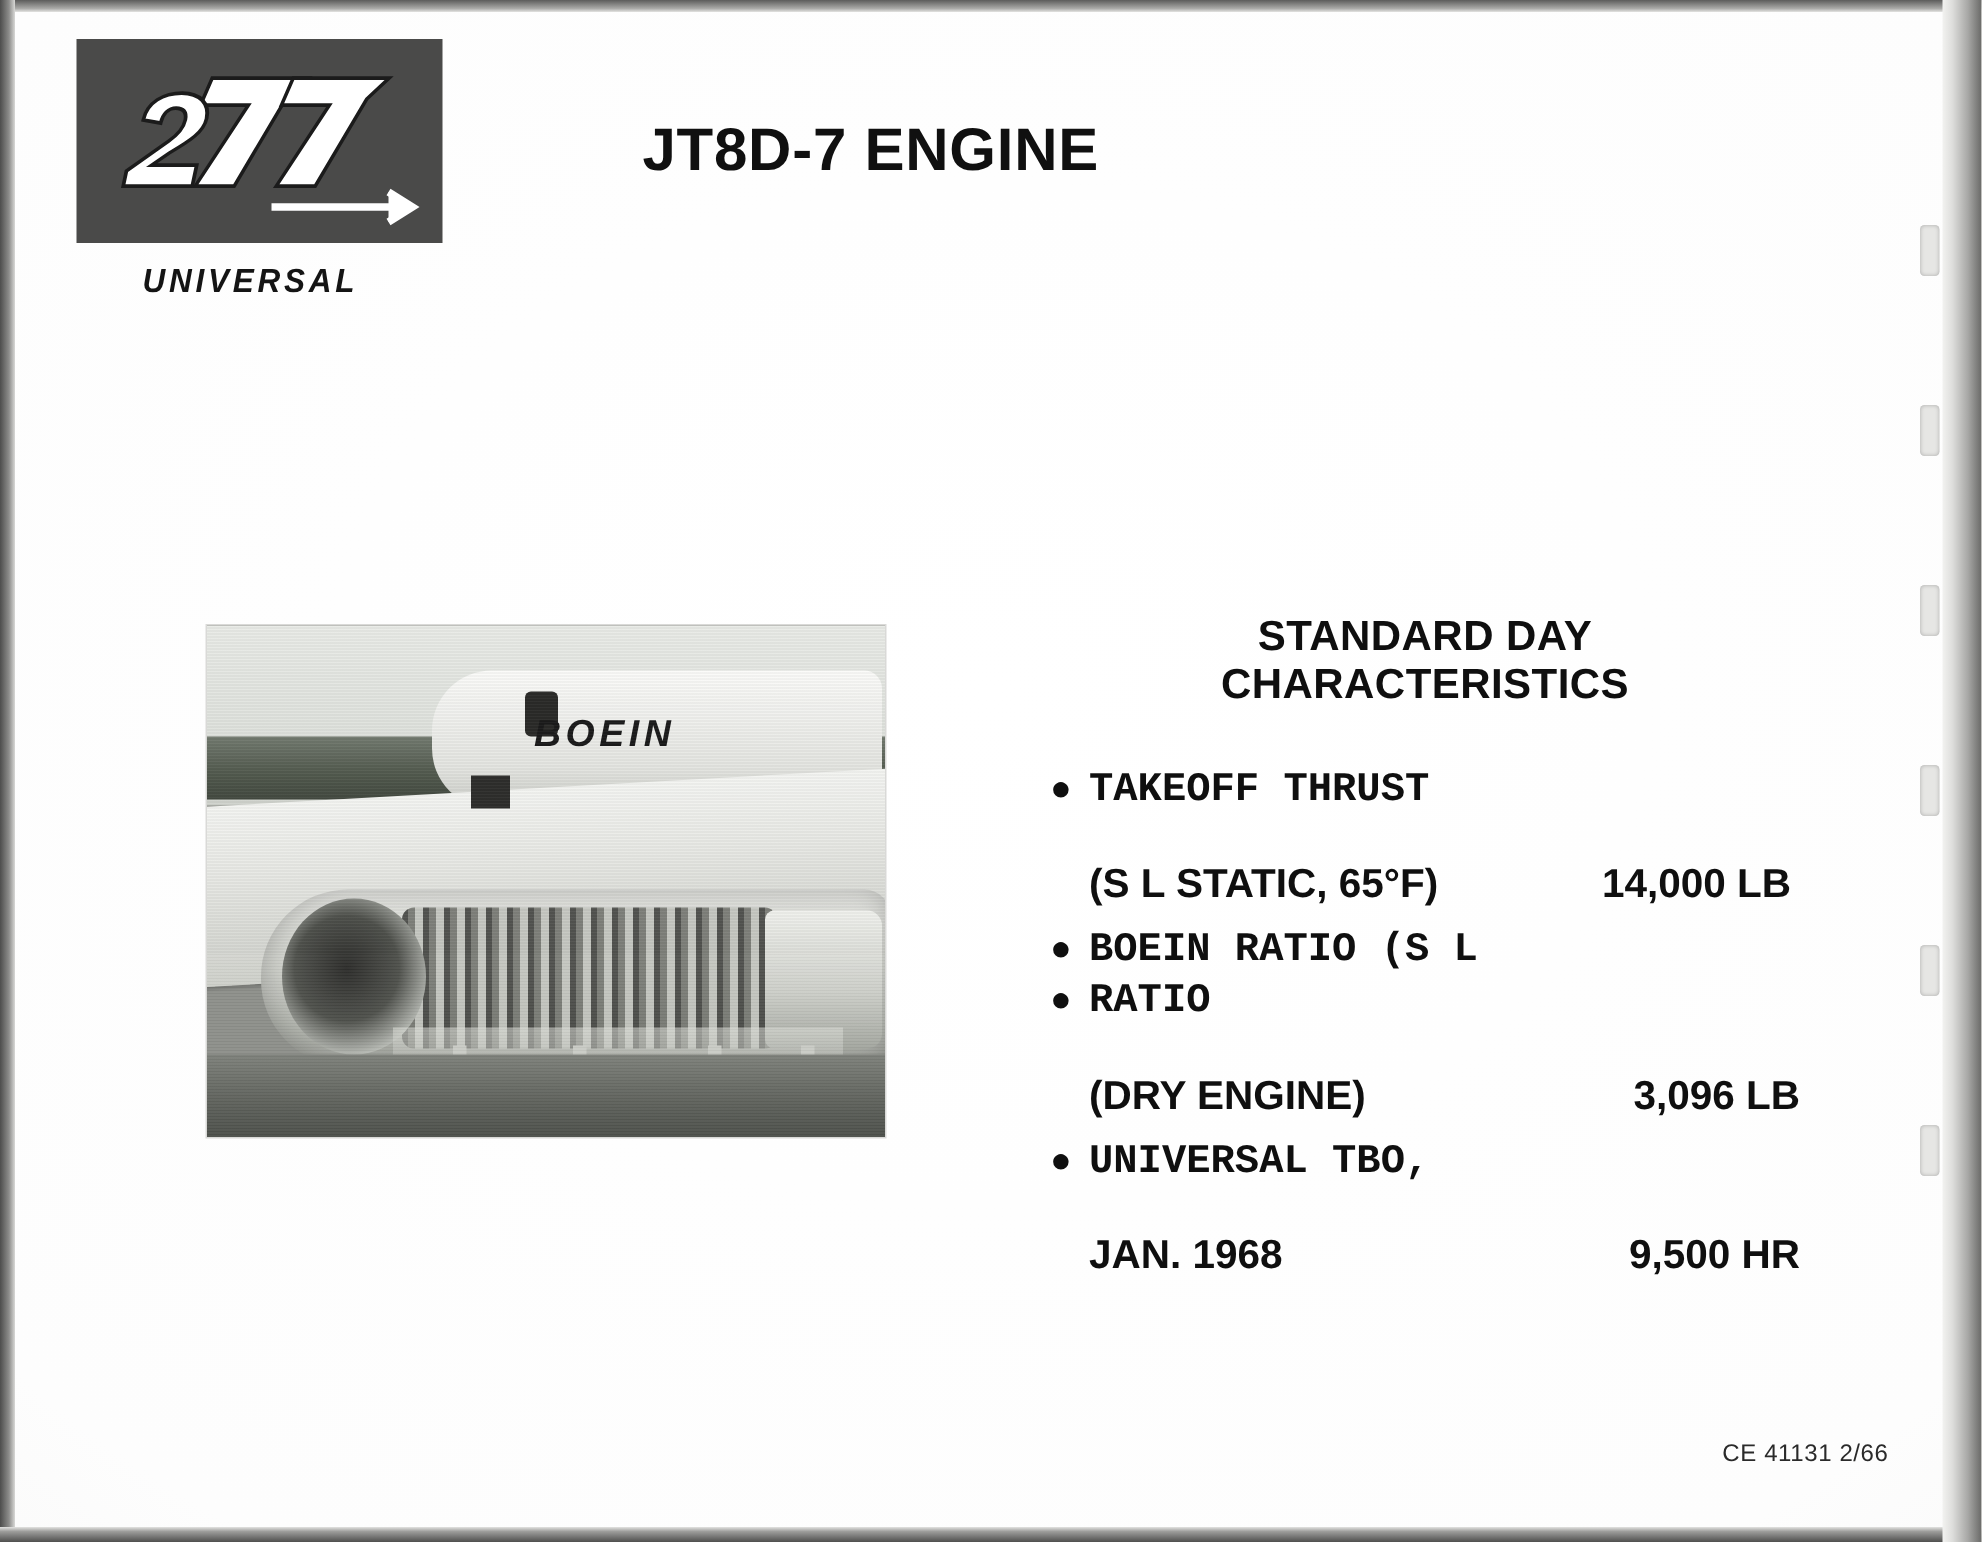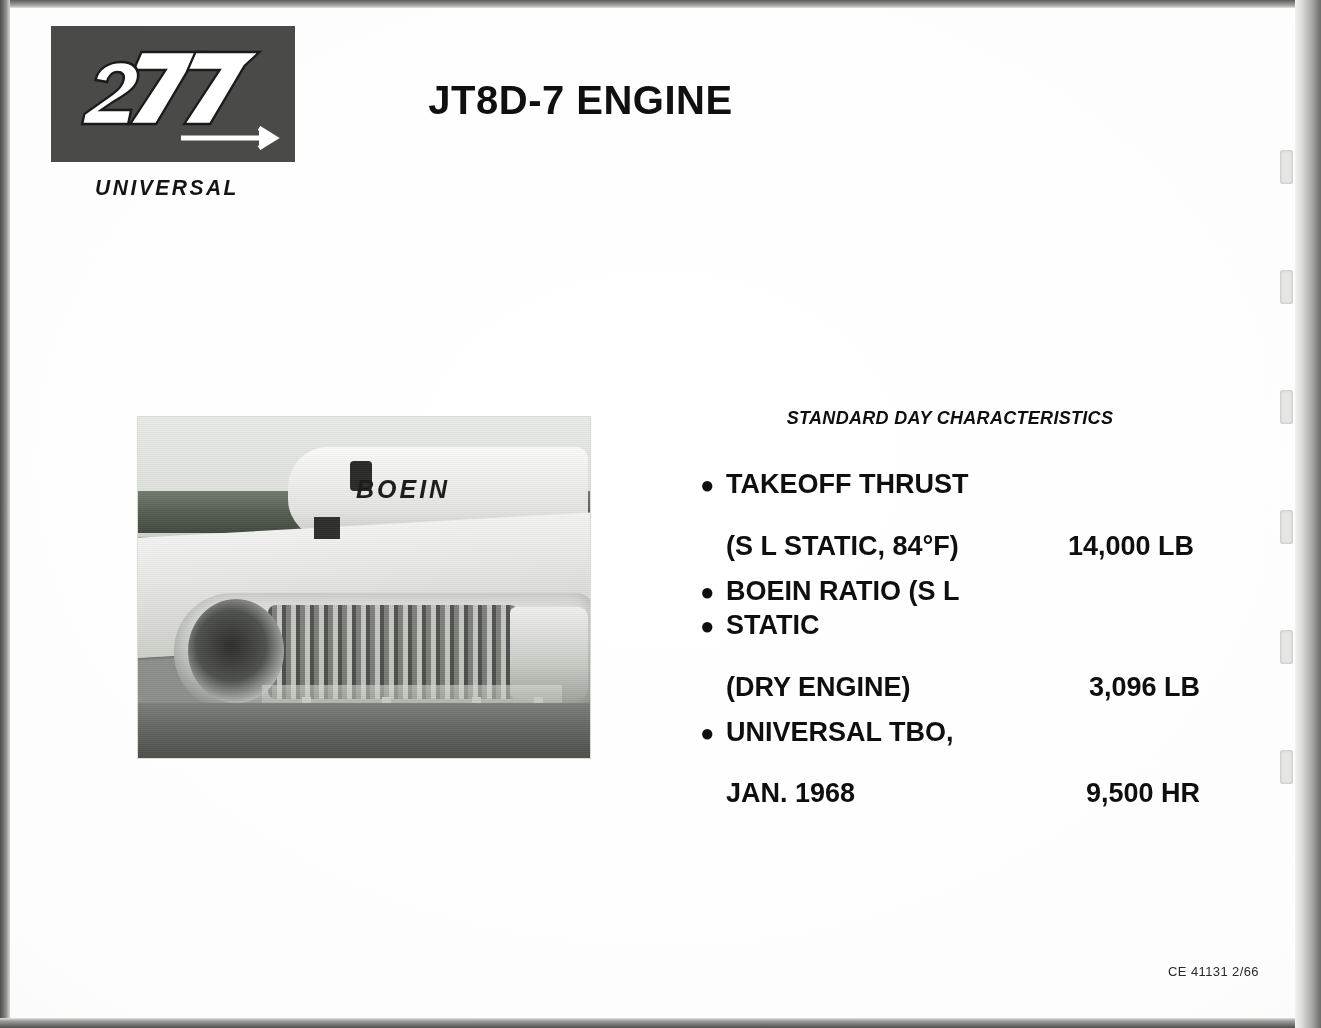--- a/index.html
+++ b/index.html
@@ -194,64 +194,64 @@
 
   
   #specs {
     position: absolute;
     left: 700px;
     top: 408px;
     width: 500px;
     color: #0f0f0f;
   }
   #specs-heading {
-    font-size: 18px;
+    font-size: 28px;
     font-weight: bold;
     letter-spacing: .3px;
     text-align: center;
     margin: 0 0 40px 0;
-    font-style: italic;
   }
   .spec-row {
     display: flex;
     align-items: baseline;
     font-size: 27px;
     font-weight: bold;
     line-height: 1.18;
     margin-bottom: 2px;
   }
   .bullet {
     width: 26px;
     flex: 0 0 26px;
     font-size: 24px;
     line-height: 1.2;
     text-align: left;
   }
   .spec-main {
     flex: 1;
+    font-family: Liberation Mono, monospace;
   }
   .spec-line2 {
     display: flex;
     justify-content: space-between;
     align-items: baseline;
     padding-left: 26px;
     font-size: 27px;
     font-weight: bold;
     margin-bottom: 14px;
   }
   .spec-label2 { white-space: nowrap; }
   .spec-value { white-space: nowrap; margin-top: 28px; }
   .v-pad-1 { padding-right: 6px; }
 
   
   #footer-code {
     position: absolute;
     right: 62px;
     bottom: 49px;
-    font-size: 13px;
+    font-size: 16px;
     letter-spacing: .4px;
     color: #2a2a2a;
   }
 </style>
 </head>
 <body>
 
 <div id="page">
   <div id="paper"></div>
 
@@ -316,32 +316,32 @@
   </div>
 
   <div id="specs">
     <div id="specs-heading">STANDARD DAY CHARACTERISTICS</div>
 
     <div class="spec-row">
       <span class="bullet">●</span>
       <span class="spec-main">TAKEOFF  THRUST</span>
     </div>
     <div class="spec-line2">
-      <span class="spec-label2">(S L STATIC, 84°F)</span>
+      <span class="spec-label2">(S L STATIC, 65°F)</span>
       <span class="spec-value v-pad-1">14,000  LB</span>
     </div>
 
     <div class="spec-row">
       <span class="bullet">●</span>
       <span class="spec-main">BOEIN RATIO (S L</span>
     </div>
 
     <div class="spec-row">
       <span class="bullet">●</span>
-      <span class="spec-main">STATIC</span>
+      <span class="spec-main">RATIO</span>
     </div>
     <div class="spec-line2">
       <span class="spec-label2">(DRY ENGINE)</span>
       <span class="spec-value">3,096 LB</span>
     </div>
 
     <div class="spec-row">
       <span class="bullet">●</span>
       <span class="spec-main">UNIVERSAL TBO,</span>
     </div>

